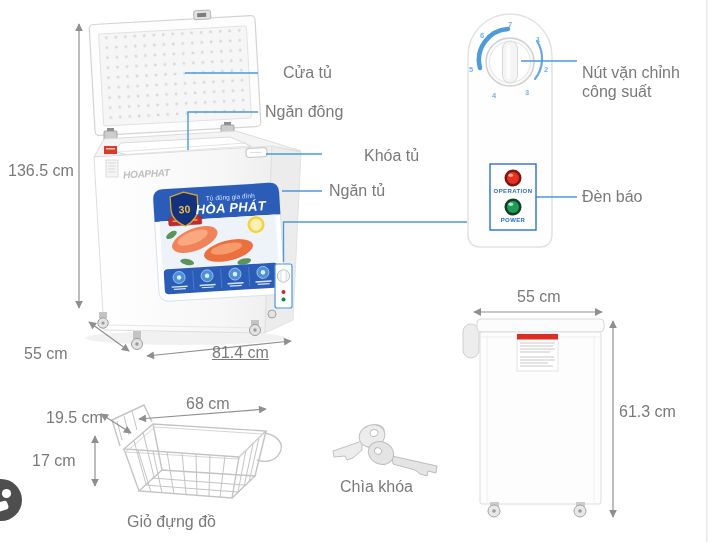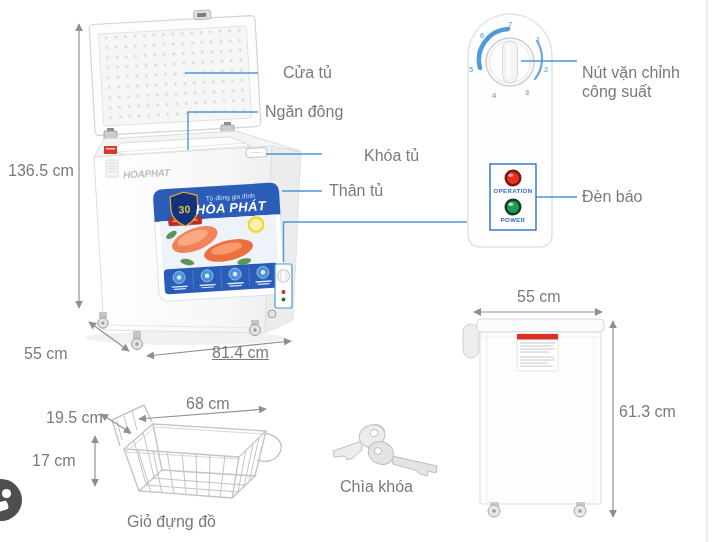--- a/index.html
+++ b/index.html
@@ -261,21 +261,21 @@
 <div class="lbl" style="left:212px;top:343px;text-decoration:underline;">81.4 cm</div>
 <div class="lbl" style="left:186px;top:394px;">68 cm</div>
 <div class="lbl" style="left:46px;top:400px;margin-top:8px;">19.5 cm</div>
 <div class="lbl" style="left:32px;top:451px;">17 cm</div>
 <div class="lbl" style="left:517px;top:287px;">55 cm</div>
 <div class="lbl" style="left:619px;top:402px;">61.3 cm</div>
 
 <div class="lbl" style="left:265px;top:63px;margin-left:18px;">Cửa tủ</div>
 <div class="lbl" style="left:265px;top:102px;">Ngăn đông</div>
 <div class="lbl" style="left:328px;top:146px;margin-left:36px;">Khóa tủ</div>
-<div class="lbl" style="left:329px;top:181px;">Thân tủ</div>
+<div class="lbl" style="left:329px;top:181px;">Ngăn tủ</div>
 <div class="lbl two-line" style="left:582px;top:45px;width:110px;margin-top:18px;"><span>Nút vặn chỉnh</span><br><span>công suất</span></div>
 <div class="lbl" style="left:582px;top:187px;">Đèn báo</div>
 <div class="lbl" style="left:127px;top:512px;">Giỏ đựng đồ</div>
 <div class="lbl" style="left:340px;top:477px;">Chìa khóa</div>
 
 <div class="panel-txt" style="top:188px;">OPERATION</div>
 <div class="panel-txt" style="top:217px;">POWER</div>
 
 <span class="knum" style="left:538px;top:39px;">1</span>
 <span class="knum" style="left:546px;top:69px;">2</span>

